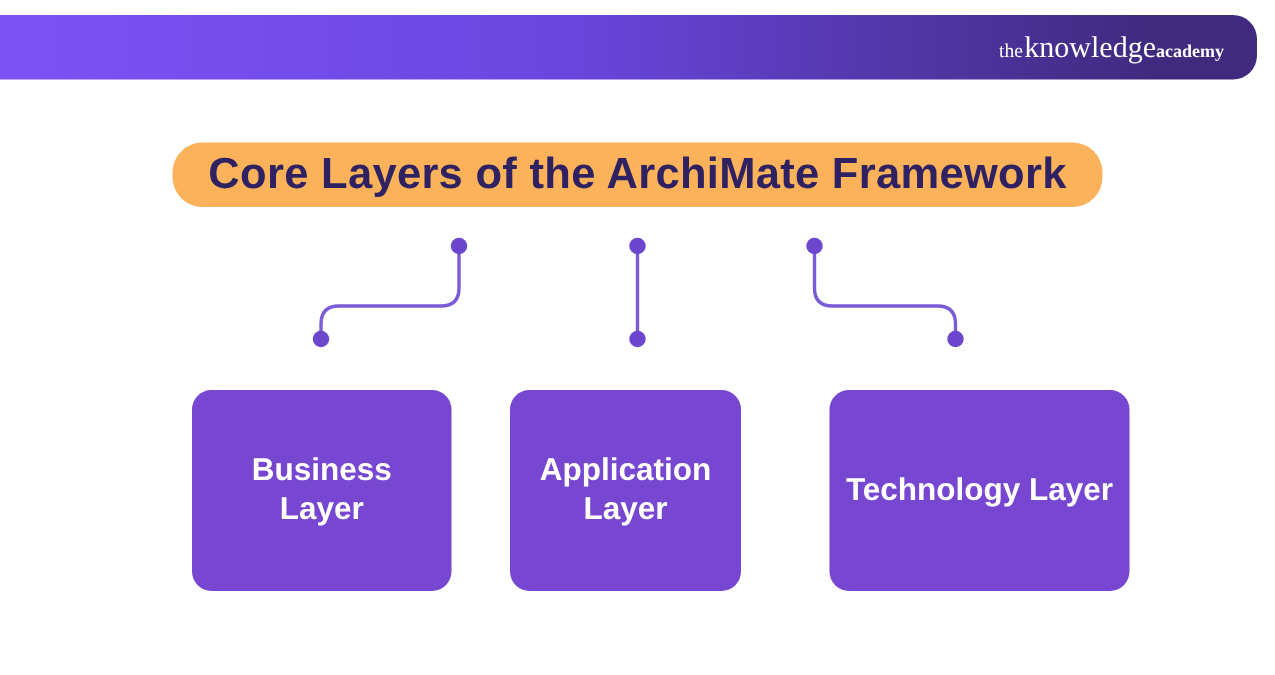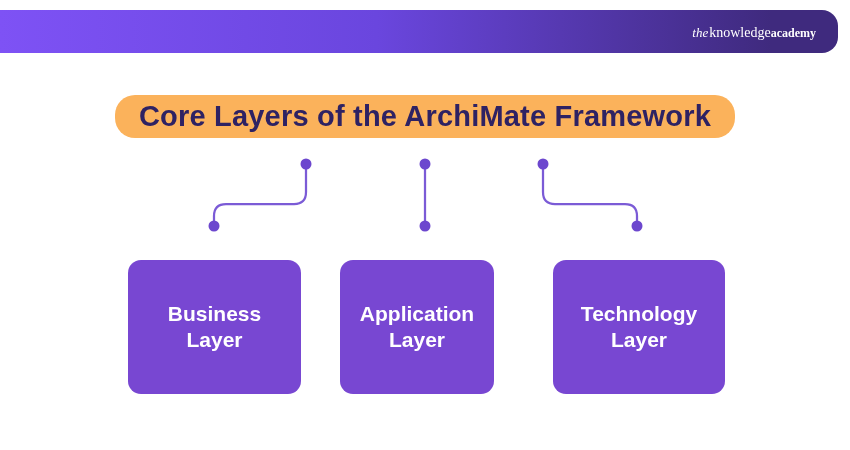--- a/index.html
+++ b/index.html
@@ -25,25 +25,24 @@
     padding-right: 22px;
     box-sizing: border-box;
   }
   .logo {
     color: #ffffff;
     font-family: "Liberation Serif", serif;
     white-space: nowrap;
     line-height: 1;
   }
   .logo-the {
-    font-style: italic;
     font-size: 13px;
     margin-right: 1px;
   }
-  .logo-knowledge { font-size: 14px; font-weight: 400; }
+  .logo-knowledge { font-size: 20px; font-weight: 400; }
   .logo-academy  { font-size: 12px; font-weight: 700; }
 
   
   .banner {
     position: absolute;
     left: 115px; top: 95px;
     width: 620px; height: 43px;
     background: #FBB25B;
     border-radius: 20px;
     display: flex;
@@ -87,21 +86,21 @@
     text-align: center;
     color: #ffffff;
     font-size: 21px;
     font-weight: 600;
     line-height: 1.25;
     padding: 0 10px;
     box-sizing: border-box;
   }
   .box-business   { left: 128px; width: 173px; }
   .box-application{ left: 340px; width: 154px; }
-  .box-technology { left: 553px; width: 172px; }
+  .box-technology { left: 553px; width: 200px; }
 </style>
 </head>
 <body>
 
 <div class="canvas">
 
   <div class="topbar">
     <div class="logo"><span class="logo-the">the</span><span class="logo-knowledge">knowledge</span><span class="logo-academy">academy</span></div>
   </div>
 

